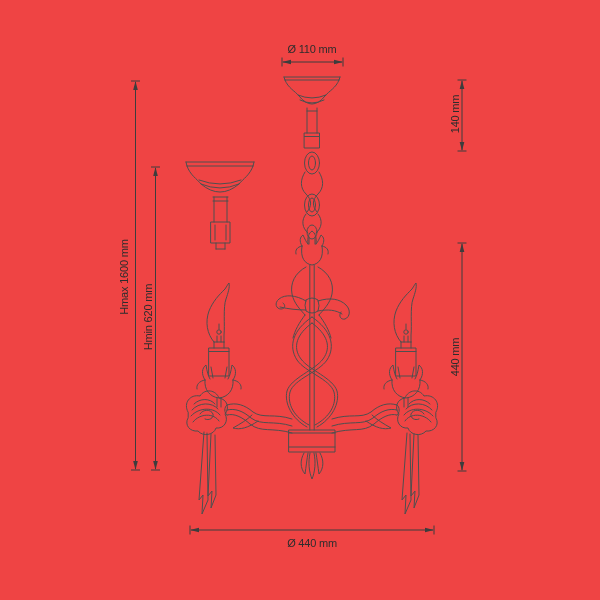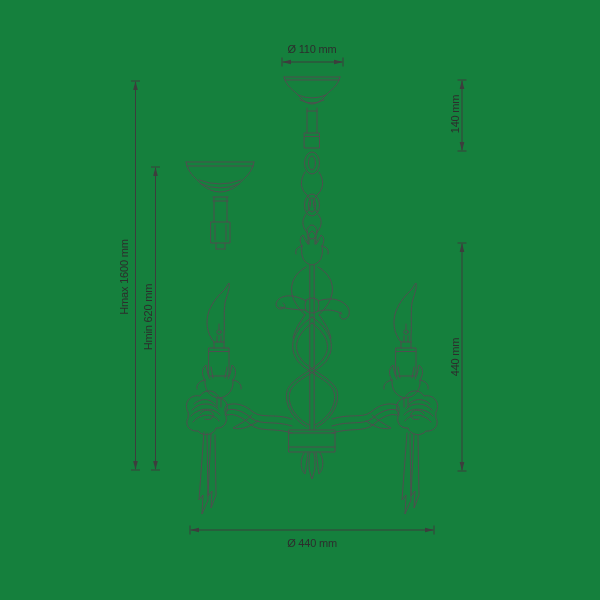--- a/index.html
+++ b/index.html
@@ -1,19 +1,19 @@
 <!DOCTYPE html>
 <html><head>
 <meta charset="utf-8">
 <style>
   html,body{margin:0;padding:0;background:#ffffff;}
   .sheet{
     position:relative;
     width:600px;height:600px;
-    background:#15803d;
+    background:#ef4444;
     overflow:hidden;
     font-family:"Liberation Sans", sans-serif;
   }
   svg{display:block;}
   .art{stroke:#4f4f4f;stroke-width:1;fill:none;stroke-linecap:round;stroke-linejoin:round;}
   .dimline{stroke:#3d3d3d;stroke-width:1;fill:none;}
   .dimtick{stroke:#3d3d3d;stroke-width:1;fill:none;}
   .arrow{fill:#3d3d3d;stroke:none;}
   .dimtext{
     fill:#2d2d2d;stroke:none;

